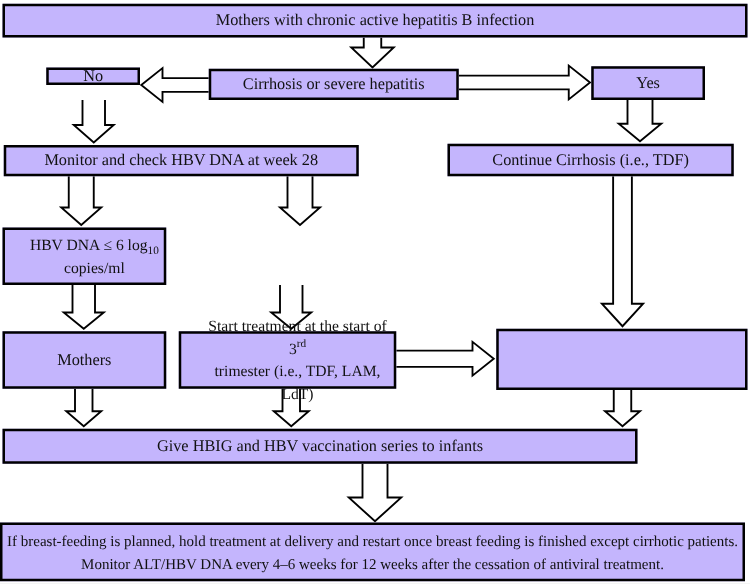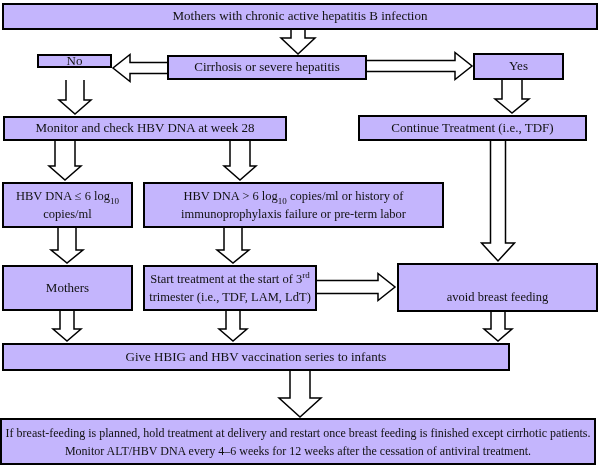--- a/index.html
+++ b/index.html
@@ -11,21 +11,21 @@
   }
   #arrows { position:absolute; left:0; top:0; width:600px; height:467px; }
   #arrows path { fill:#ffffff; stroke:#000000; stroke-width:1.5; stroke-linejoin:miter; }
   .box {
     position:absolute; box-sizing:border-box;
     background:#c4b5fd; border:2px solid #000000;
     display:flex; align-items:center; justify-content:center;
     text-align:center; line-height:1.3;
   }
   .fs13 { font-size:13px; }
-  .fs125 { font-size:12.5px; }
+  .fs125 { font-size:12.5px;padding-left:16px; }
   .fs12 { font-size:12px; }
   sub { font-size:9px; line-height:0; }
   sup { font-size:9px; line-height:0; }
 </style>
 </head>
 <body>
 
 <div id="stage">
 
   <svg id="arrows" viewBox="0 0 600 467" xmlns="http://www.w3.org/2000/svg">
@@ -60,52 +60,45 @@
 
   <div class="box fs13" style="left:473px; top:53px; width:91px; height:27px;">
     <span>Yes</span>
   </div>
 
   <div class="box fs13" style="left:3px; top:116px; width:284px; height:25px;">
     <span>Monitor and check HBV DNA at week 28</span>
   </div>
 
   <div class="box fs13" style="left:358px; top:115px; width:229px; height:26px;">
-    <span>Continue Treatment (i.e., TDF)</span>
+    <span>Continue Cirrhosis (i.e., TDF)</span>
   </div>
 
   <div class="box fs125" style="left:2px; top:182px; width:131px; height:46px; line-height:1.45;">
     <div>
       <span>HBV DNA ≤ 6 log</span><sub>10</sub><br>
       <span>copies/ml</span>
     </div>
   </div>
 
-  <div class="box fs125" style="left:143px; top:182px; width:301px; height:46px; line-height:1.45;">
-    <div>
-      <span>HBV DNA &gt; 6 log</span><sub>10</sub><span> copies/ml or history of</span><br>
-      <span>immunoprophylaxis failure or pre-term labor</span>
-    </div>
-  </div>
 
   <div class="box fs13" style="left:2px; top:265px; width:131px; height:46px;">
     <span>Mothers</span>
   </div>
 
   <div class="box fs125" style="left:143px; top:265px; width:174px; height:46px; line-height:1.45;">
     <div>
       <span>Start treatment at the start of 3</span><sup>rd</sup><br>
       <span>trimester (i.e., TDF, LAM, LdT)</span>
     </div>
   </div>
 
   <div class="box fs125" style="left:397px; top:263px; width:201px; height:49px; line-height:1.45;">
     <div>
       <br>
-      <span>avoid breast feeding</span>
     </div>
   </div>
 
   <div class="box fs13" style="left:2px; top:343px; width:508px; height:28px;">
     <span>Give HBIG and HBV vaccination series to infants</span>
   </div>
 
   <div class="box fs12" style="left:0; top:418px; width:596px; height:47px; line-height:1.5;">
     <div>
       <span>If breast-feeding is planned, hold treatment at delivery and restart once breast feeding is finished except cirrhotic patients.</span><br>

